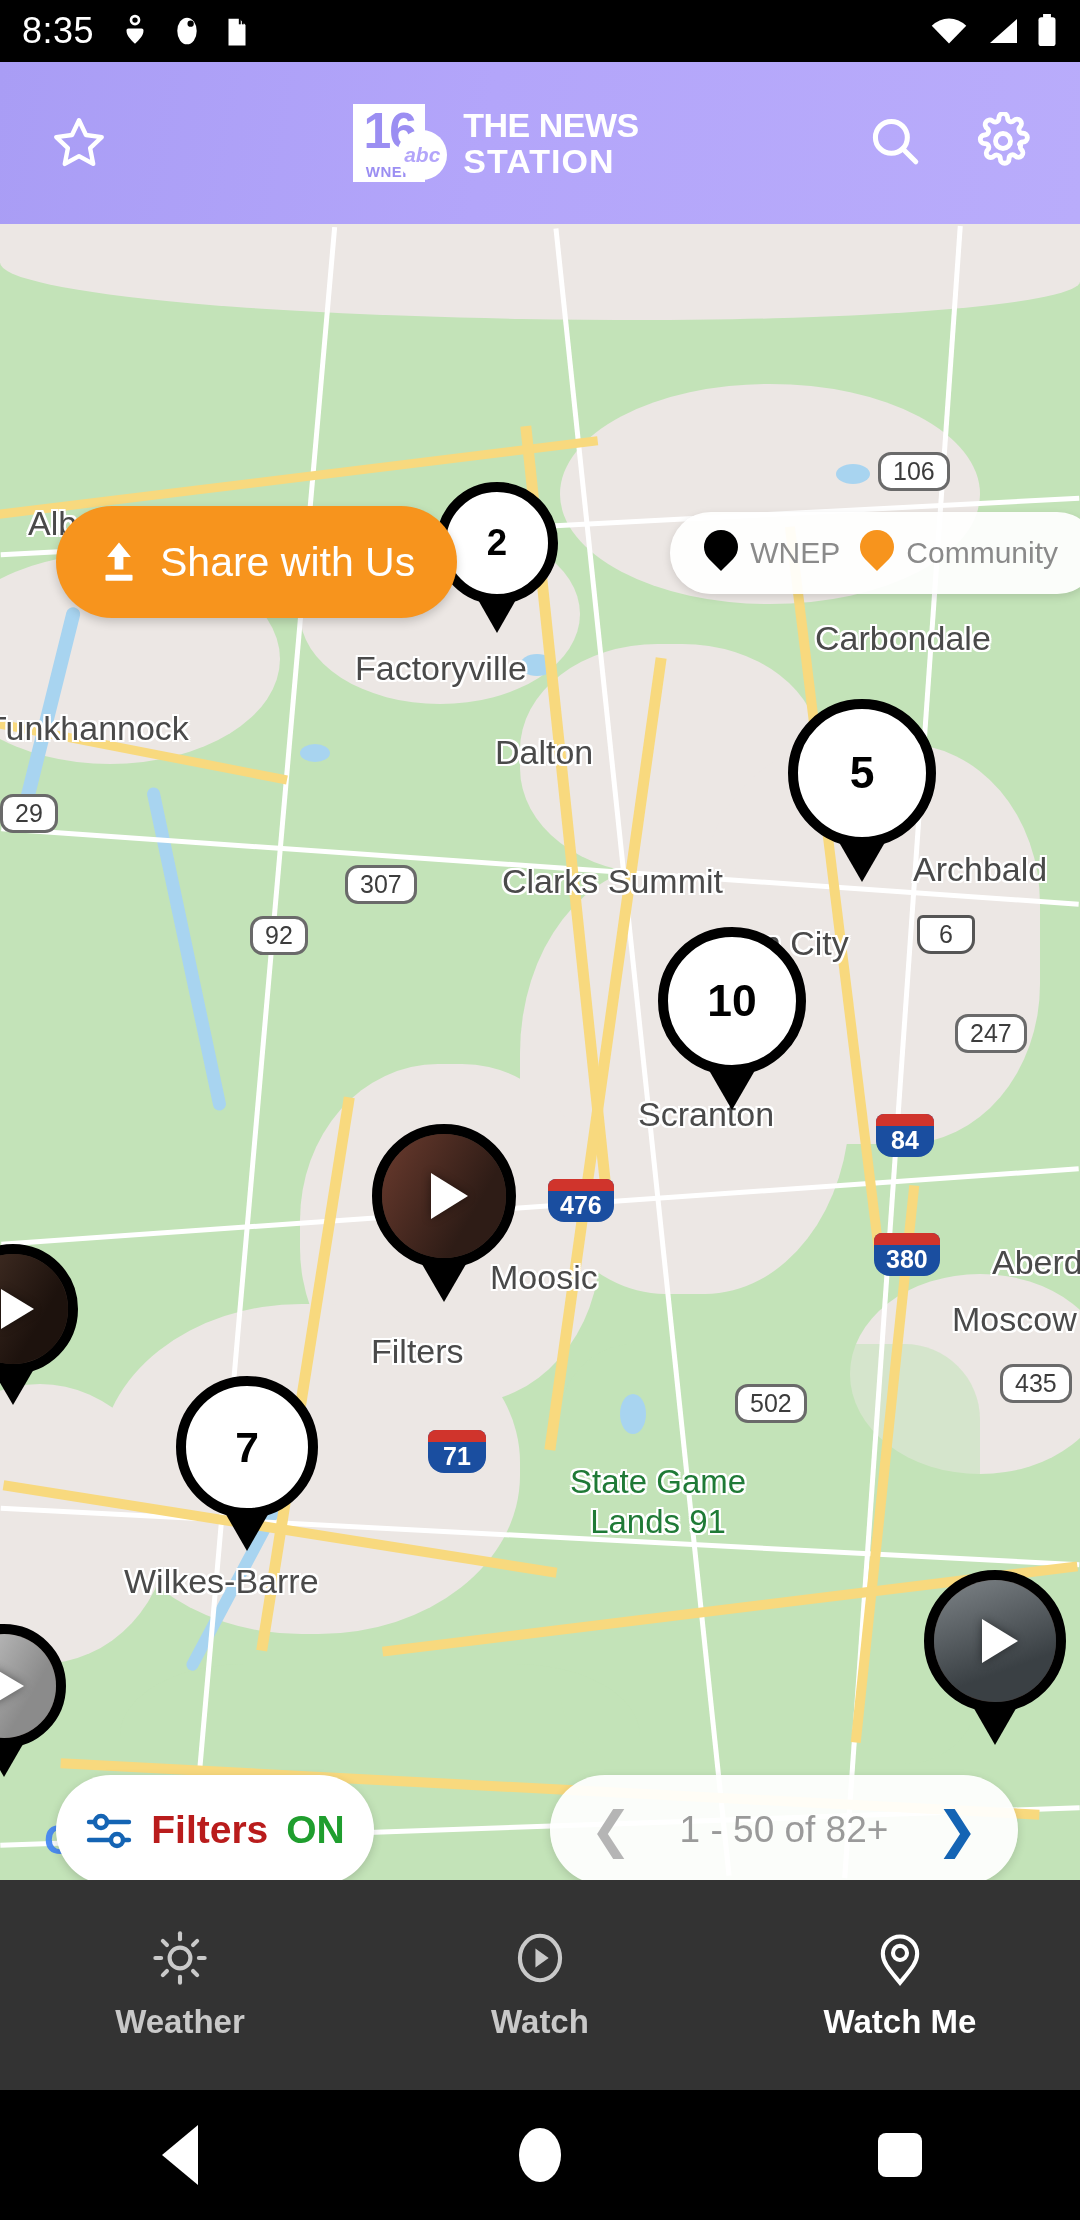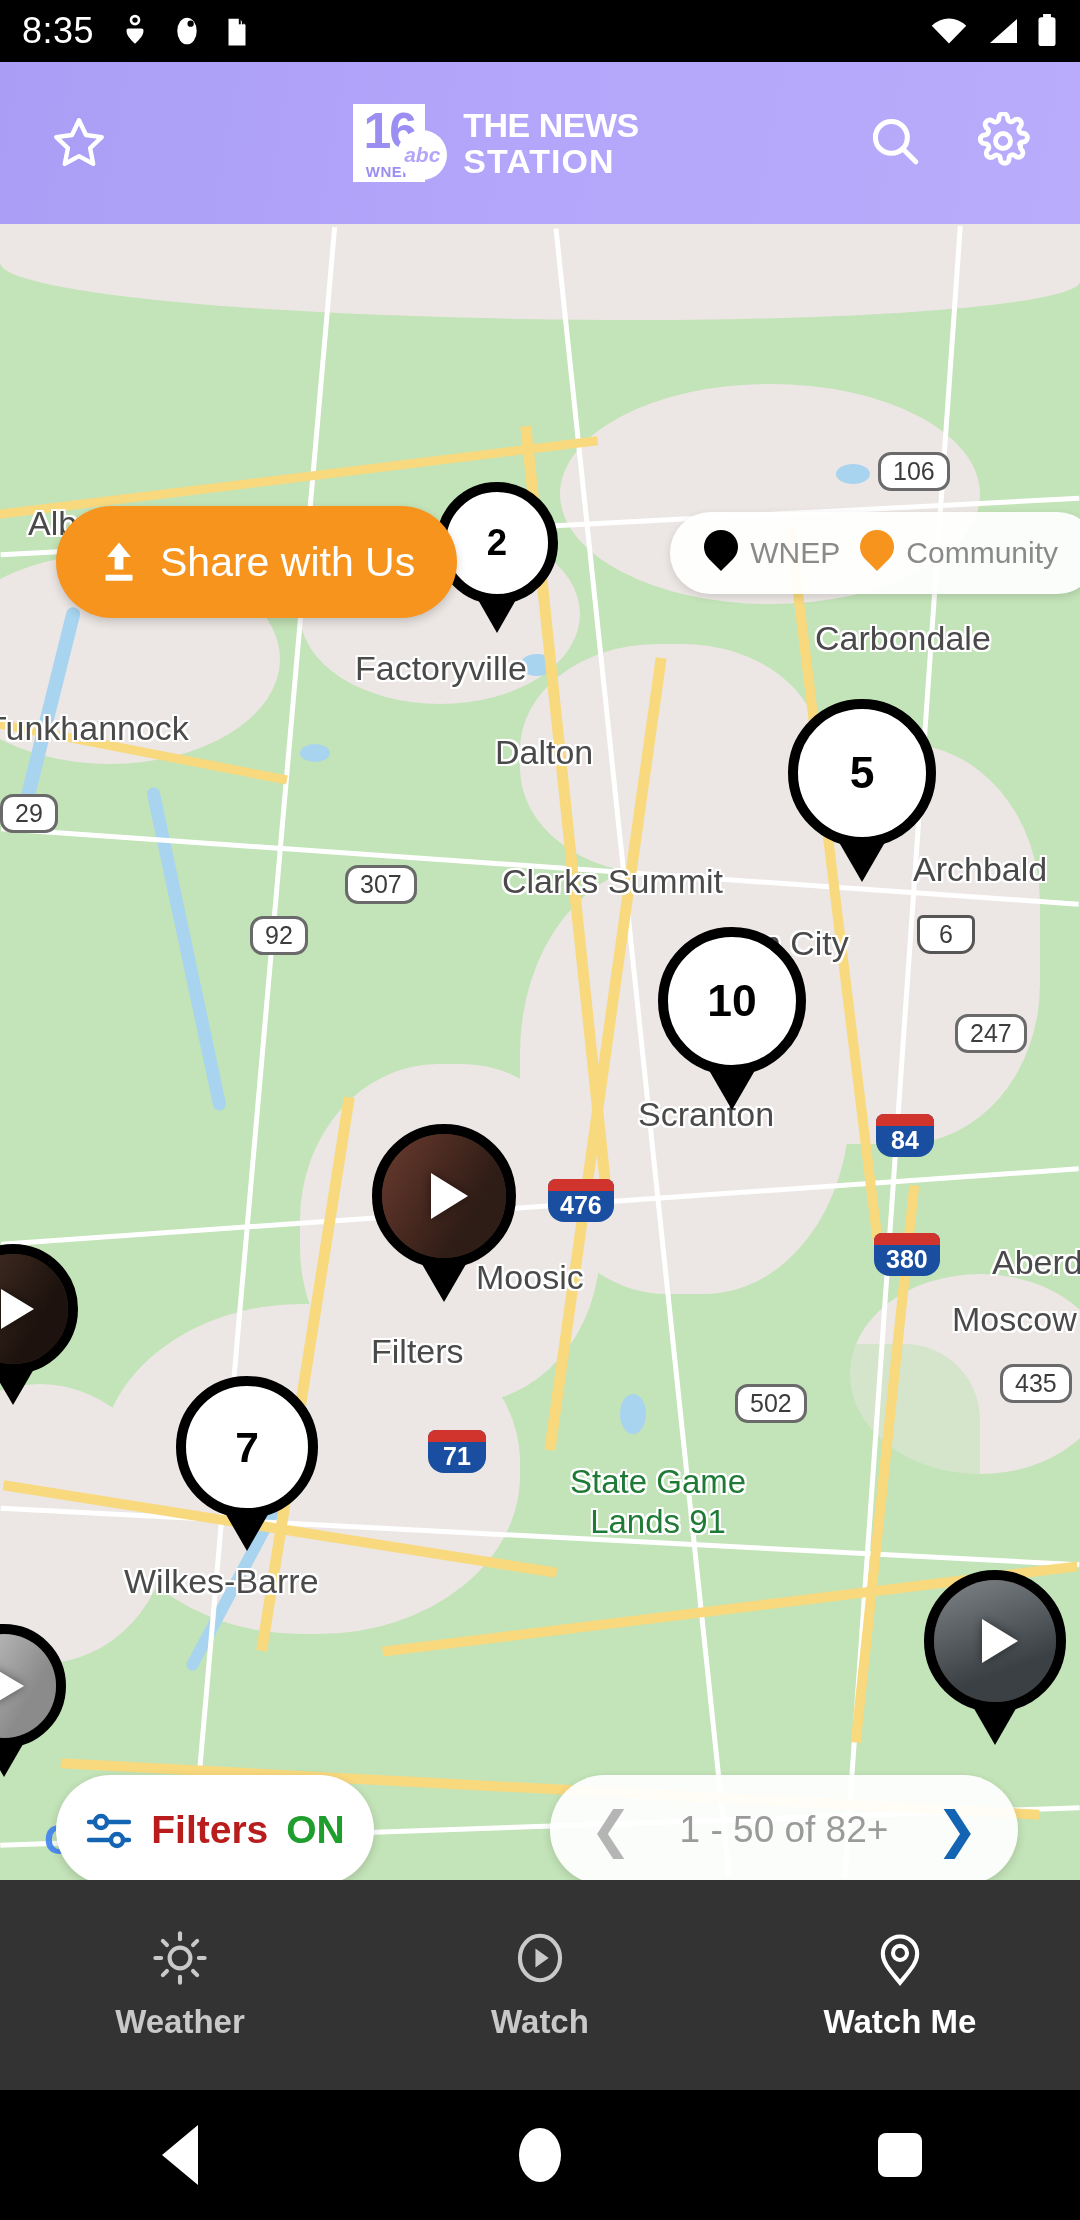--- a/index.html
+++ b/index.html
@@ -305,21 +305,21 @@
 
       <div class="mlabel big" style="left:28px;top:280px;">Alb</div>
       <div class="mlabel big" style="left:-14px;top:485px;">Tunkhannock</div>
       <div class="mlabel big" style="left:355px;top:425px;">Factoryville</div>
       <div class="mlabel big" style="left:495px;top:509px;">Dalton</div>
       <div class="mlabel big" style="left:502px;top:638px;">Clarks Summit</div>
       <div class="mlabel big" style="left:815px;top:395px;">Carbondale</div>
       <div class="mlabel big" style="left:913px;top:626px;">Archbald</div>
       <div class="mlabel big" style="left:743px;top:700px;">on City</div>
       <div class="mlabel big" style="left:638px;top:871px;">Scranton</div>
-      <div class="mlabel big" style="left:476px;top:1034px;">Moosic</div>
+      <div class="mlabel big" style="left:490px;top:1034px;">Moosic</div>
       <div class="mlabel big" style="left:371px;top:1108px;">Filters</div>
       <div class="mlabel big" style="left:952px;top:1076px;">Moscow</div>
       <div class="mlabel big" style="left:992px;top:1019px;">Aberd</div>
       <div class="mlabel big" style="left:124px;top:1338px;">Wilkes-Barre</div>
 
       <div class="mlabel park" style="left:570px;top:1238px;text-align:center;">
         <div>State Game</div>
         <div>Lands 91</div>
       </div>
 

